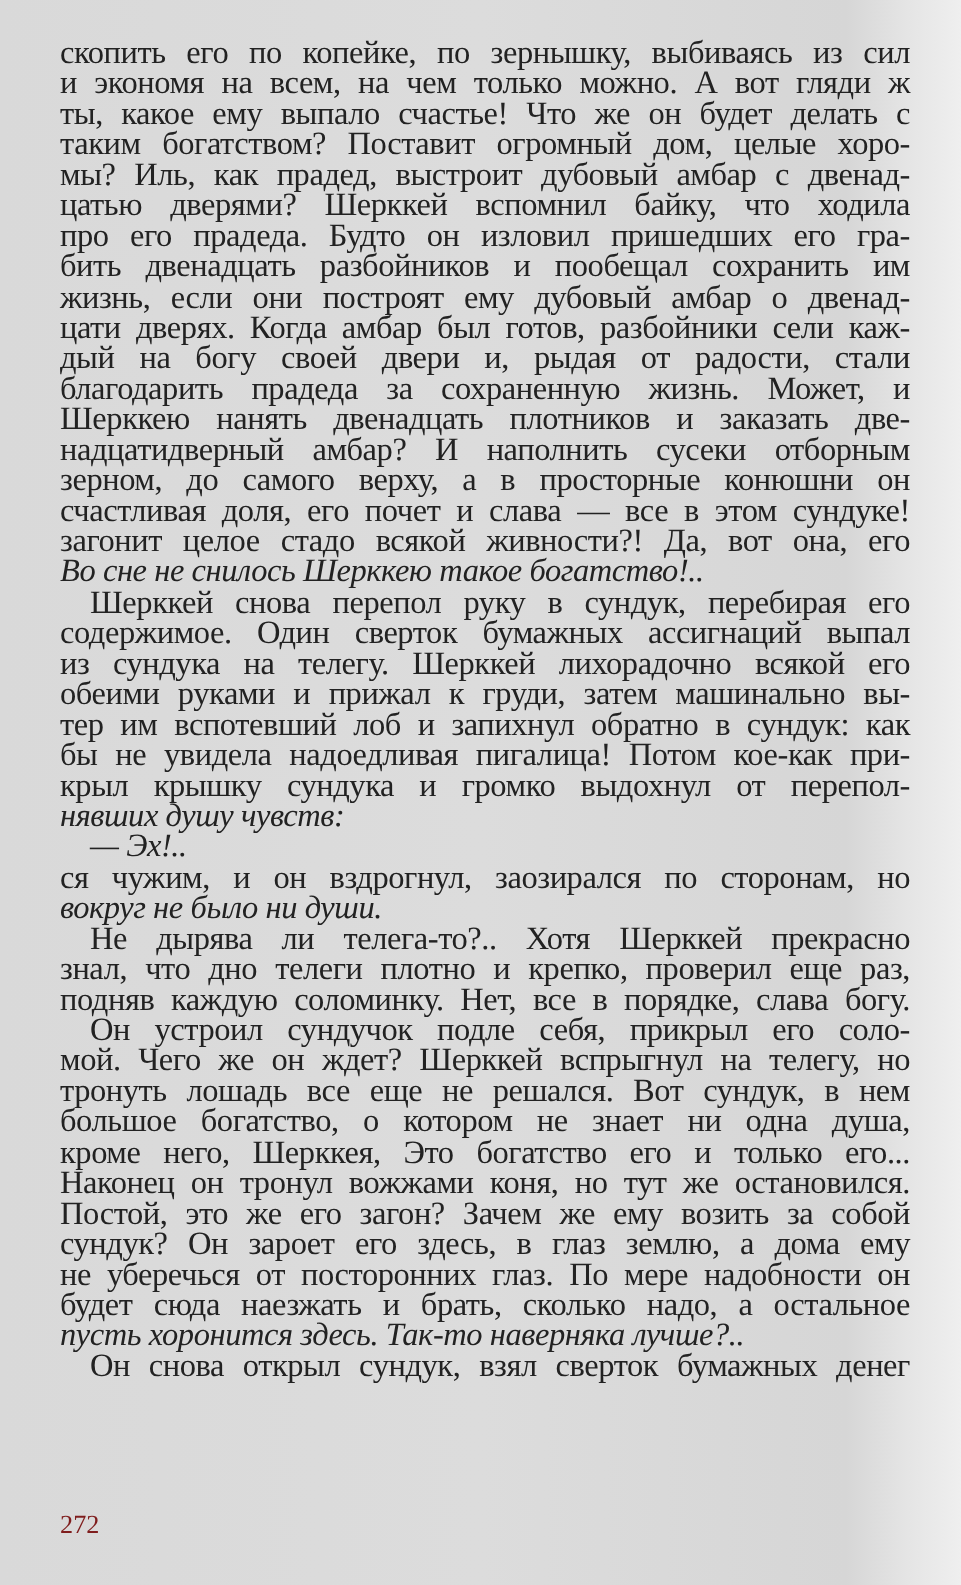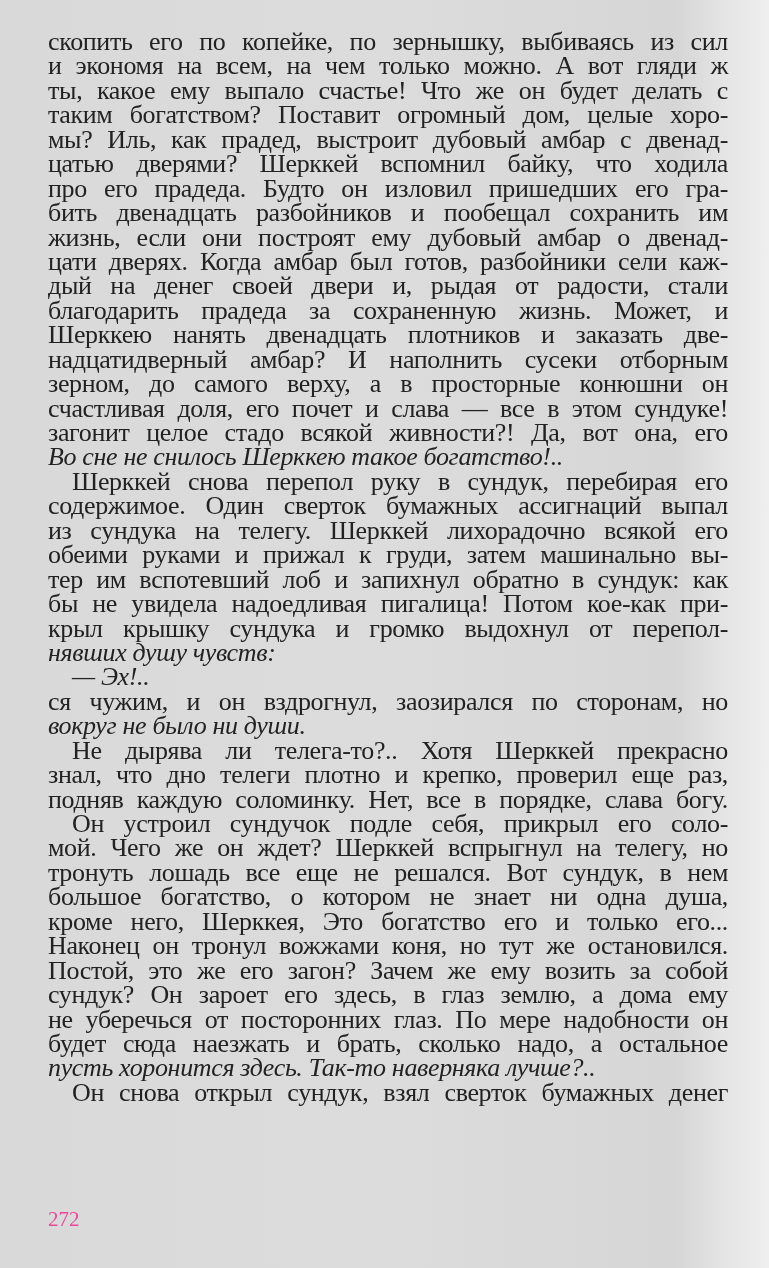--- a/index.html
+++ b/index.html
@@ -13,37 +13,37 @@
   .line {
     height:24.45px; line-height:24.45px;
     font-size:26px;
     white-space:nowrap;
     text-align:justify;
     text-align-last:justify;
     letter-spacing:-0.35px;
   }
   .line.indent { padding-left:24px; }
   .line.last { text-align-last:left;font-style:italic; }
-  .pagenum { position:absolute; left:48px; top:1207px; font-size:21px; color:#ec4899; }
+  .pagenum { position:absolute; left:48px; top:1207px; font-size:21px; color:#7f1d1d; }
 </style>
 </head>
 <body>
 
 <div class="page" id="page-body">
     <div class="line">скопить его по копейке, по зернышку, выбиваясь из сил</div>
     <div class="line">и экономя на всем, на чем только можно. А вот гляди ж</div>
     <div class="line">ты, какое ему выпало счастье! Что же он будет делать с</div>
     <div class="line">таким богатством? Поставит огромный дом, целые хоро-</div>
     <div class="line">мы? Иль, как прадед, выстроит дубовый амбар с двенад-</div>
     <div class="line">цатью дверями? Шерккей вспомнил байку, что ходила</div>
     <div class="line">про его прадеда. Будто он изловил пришедших его гра-</div>
     <div class="line">бить двенадцать разбойников и пообещал сохранить им</div>
     <div class="line">жизнь, если они построят ему дубовый амбар о двенад-</div>
     <div class="line">цати дверях. Когда амбар был готов, разбойники сели каж-</div>
-    <div class="line">дый на денег своей двери и, рыдая от радости, стали</div>
+    <div class="line">дый на богу своей двери и, рыдая от радости, стали</div>
     <div class="line">благодарить прадеда за сохраненную жизнь. Может, и</div>
     <div class="line">Шерккею нанять двенадцать плотников и заказать две-</div>
     <div class="line">надцатидверный амбар? И наполнить сусеки отборным</div>
     <div class="line">зерном, до самого верху, а в просторные конюшни он</div>
     <div class="line">счастливая доля, его почет и слава — все в этом сундуке!</div>
     <div class="line">загонит целое стадо всякой живности?! Да, вот она, его</div>
     <div class="line last">Во сне не снилось Шерккею такое богатство!..</div>
     <div class="line indent">Шерккей снова перепол руку в сундук, перебирая его</div>
     <div class="line">содержимое. Один сверток бумажных ассигнаций выпал</div>
     <div class="line">из сундука на телегу. Шерккей лихорадочно всякой его</div>

